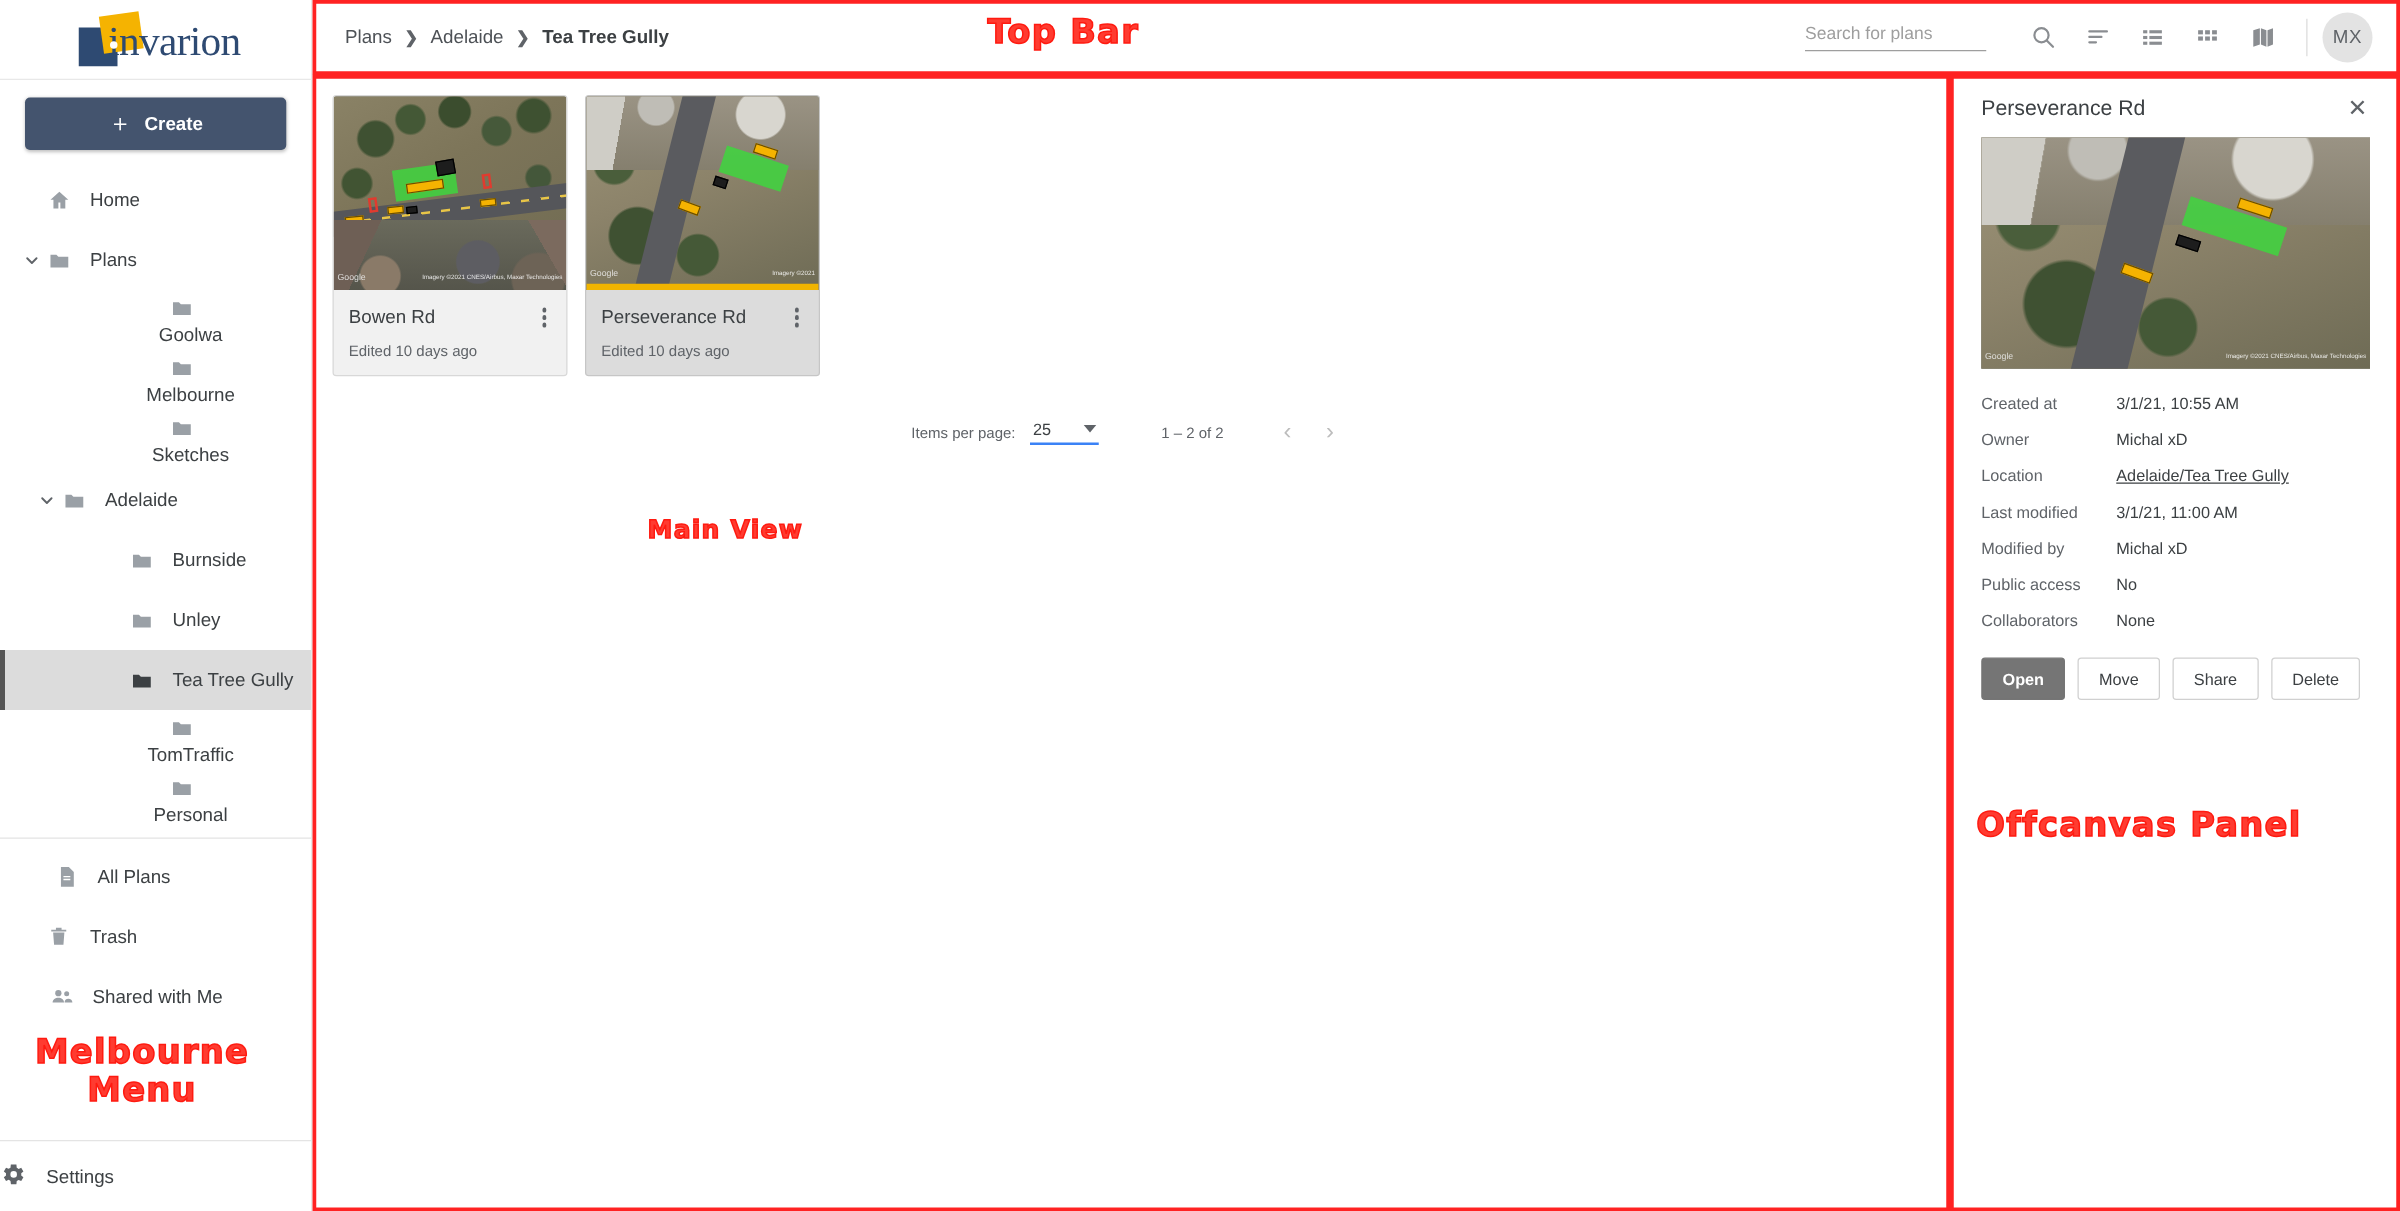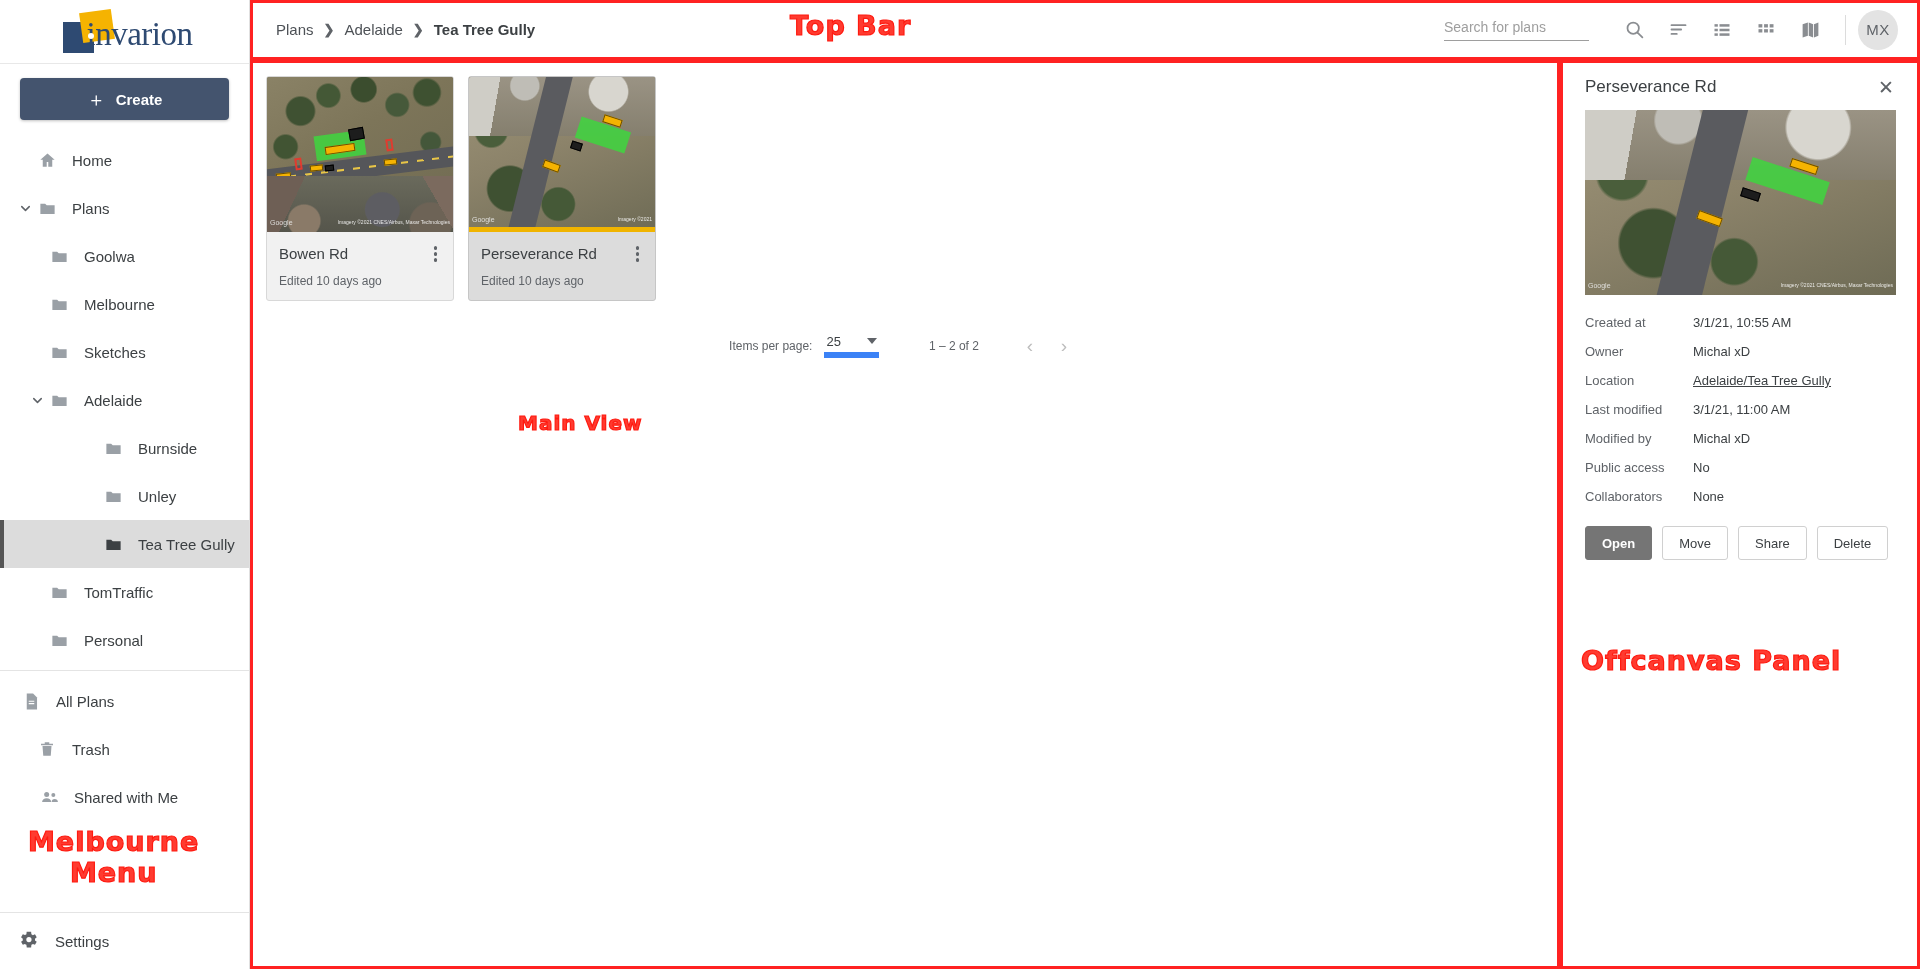--- a/index.html
+++ b/index.html
@@ -66,27 +66,27 @@
   .nav-chevron {
     width: 26px; display: flex; align-items: center; justify-content: center;
     flex: 0 0 26px; color: #5f6368;
   }
   .nav-icon {
     width: 28px; display: flex; align-items: center; justify-content: flex-start;
     flex: 0 0 28px; color: #9aa0a6;
   }
   .nav-label { margin-left: 6px; white-space: nowrap; }
   .lvl1 { padding-left: 12px; }
-  .lvl2 { padding-left: 50px; }
+  .lvl2 { padding-left: 50px; flex-direction: column; }
   .lvl3 { padding-left: 104px; }
   .nav-sep { height: 1px; background: #e4e4e4; margin: 6px 0; }
 
   .sidebar-bottom { border-top: 1px solid #e4e4e4; }
   .settings-item {
-    height: 56px; display: flex; align-items: center; padding-left: 18px;
+    height: 56px; display: flex; align-items: center; 
     font-size: 15px; color: #3c4043; cursor: pointer; gap: 16px;
   }
 
   
   .annot {
     position: absolute; font-family: "DejaVu Sans", sans-serif;
     font-weight: bold; color: #ff3b30; pointer-events: none;
     -webkit-text-stroke: 1.2px #ff1a10;
     text-shadow: 1px 1px 0 #fff, -1px 1px 0 #fff, 1px -1px 0 #fff, -1px -1px 0 #fff;
     letter-spacing: 1px; white-space: pre-line; line-height: 1.15;
@@ -159,21 +159,21 @@
     padding: 0 3px; font-size: 5px; color: #fff; opacity: 0.85;
   }
   .gmark { font-family: "Liberation Sans", sans-serif; font-size: 7px; color: #eee; }
 
   .paginator {
     display: flex; align-items: center; justify-content: center; gap: 0;
     margin-top: 28px; font-size: 12px; color: #5f6368;
   }
   .pg-label { margin-right: 12px; }
   .pg-select {
-    display: flex; align-items: center; gap: 26px; border-bottom: 6px solid #3b82f6;
+    display: flex; align-items: center; gap: 26px; border-bottom: 2px solid #3b82f6;
     padding: 0 2px 3px 2px; cursor: pointer; color: #3c4043; font-size: 13px;
   }
   .pg-caret { width: 0; height: 0; border-left: 5px solid transparent; border-right: 5px solid transparent; border-top: 6px solid #5f6368; }
   .pg-range { margin: 0 34px 0 50px; }
   .pg-arrow {
     width: 34px; height: 34px; display: flex; align-items: center; justify-content: center;
     color: #bdbdbd; cursor: pointer; font-size: 19px;
   }
 
   
@@ -395,21 +395,21 @@
         <span class="nav-icon">
           <svg width="19" height="19" viewBox="0 0 24 24" fill="#9aa0a6">
               <path d="M3 6h6l2 2h10v11H3z"></path>
             </svg>
         </span>
         <span class="nav-label">Personal</span>
       </div>
 
       <div class="nav-sep"></div>
 
-      <div class="nav-item" style="padding-left:22px">
+      <div class="nav-item" style="padding-left:44px">
         <span class="nav-icon">
           <svg width="19" height="19" viewBox="0 0 24 24" fill="#9aa0a6">
               <path d="M6 2h8l5 5v15H6z"></path>
               <path d="M8.5 11h7v1.4h-7zm0 3h7v1.4h-7z" fill="#fff"></path>
             </svg>
         </span>
         <span class="nav-label">All Plans</span>
       </div>
 
       <div class="nav-item lvl1" style="padding-left:12px">

